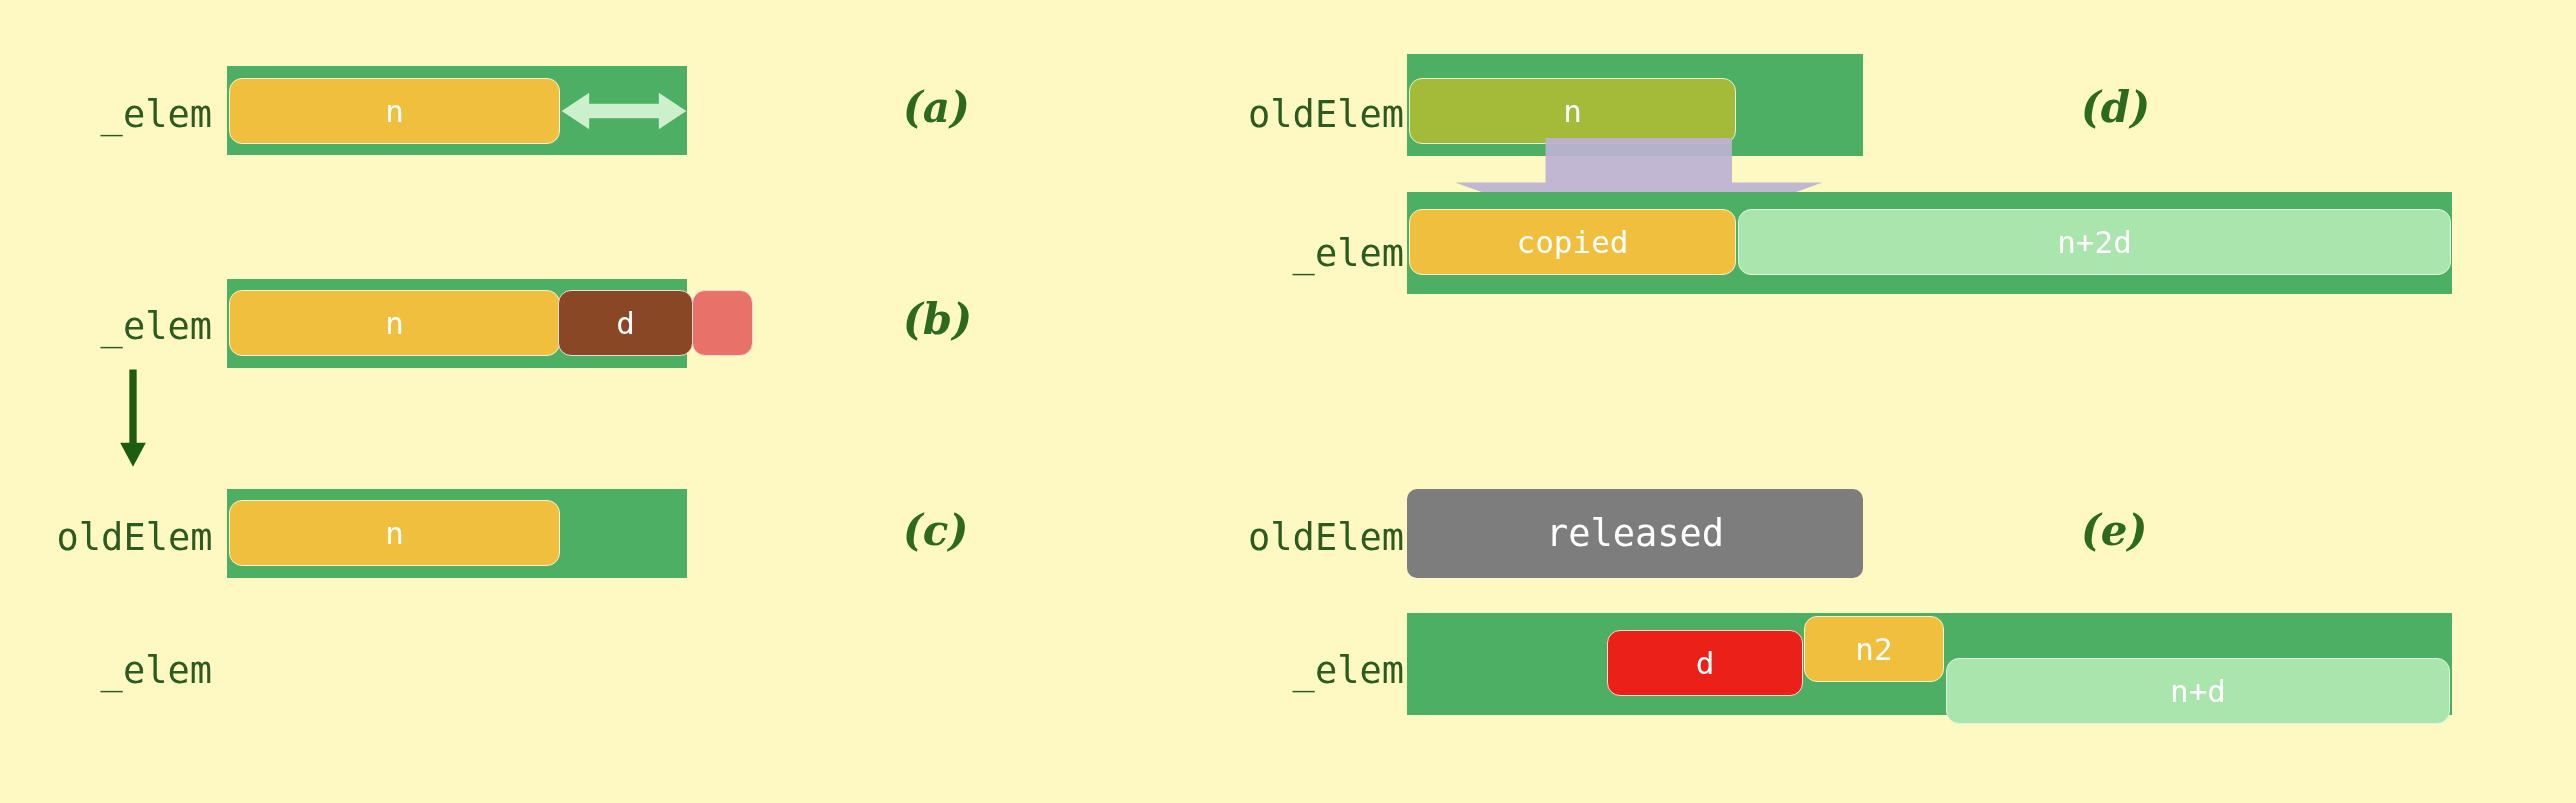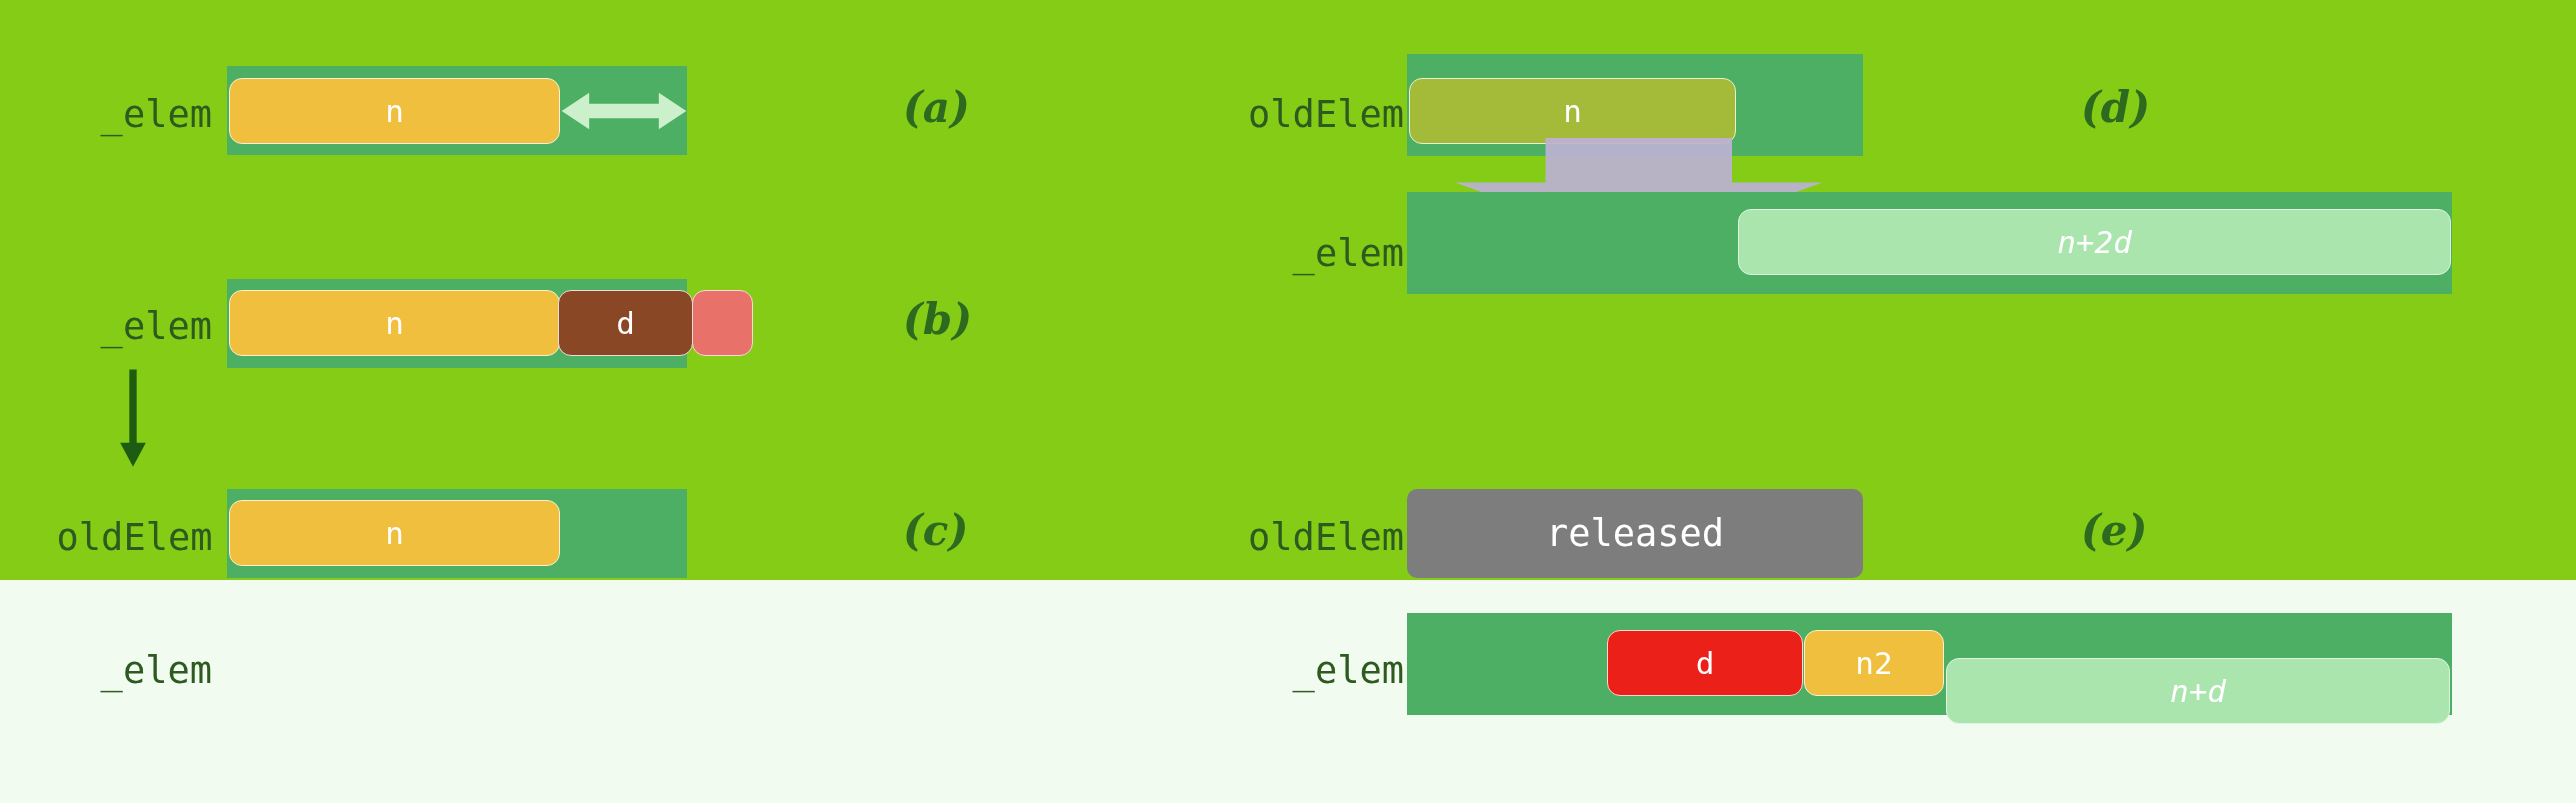--- a/index.html
+++ b/index.html
@@ -9,22 +9,22 @@
   body {
     width: 2576px;
     height: 803px;
     background: #f1fbf0;
     font-family: "DejaVu Sans Mono", "Liberation Mono", monospace;
     overflow: hidden;
   }
   #canvas {
     position: relative;
     width: 2576px;
-    height: 580px;
-    background: #84cc16;
+    height: 803px;
+    background: #fef9c3;
   }
 
   
   .rowlabel {
     position: absolute;
     color: #2d5a1e;
     font-family: "DejaVu Sans Mono", "Liberation Mono", monospace;
     font-size: 37px;
     line-height: 1;
     white-space: nowrap;
@@ -62,21 +62,21 @@
     font-size: 31px;
     line-height: 1;
     white-space: nowrap;
     box-sizing: border-box;
   }
   .seg.amber      { background: #f0bf3e; border: 1.8px solid #f7f0cf; }
   .seg.olive      { background: #a4bb3a; border: 1.8px solid #e8f0cf; }
   .seg.brown      { background: #8a4726; border: 1.8px solid #e9dfd8; }
   .seg.salmon     { background: #e8716a; border: 1.8px solid #f6d9d6; border-radius: 13px; }
   .seg.red        { background: #ea2019; border: 1.8px solid #f7d6d4; }
-  .seg.mint       { background: #abe5ae; border: 1.8px solid #dff4e0; font-style: italic; }
+  .seg.mint       { background: #abe5ae; border: 1.8px solid #dff4e0; }
 
   
   .flat {
     position: absolute;
     display: flex;
     align-items: center;
     justify-content: center;
     color: #ffffff;
     font-family: "DejaVu Sans Mono", "Liberation Mono", monospace;
     font-size: 37px;
@@ -151,34 +151,35 @@
       <path d="M150,0 L352,0 L352,48 L450,48 L251,120 L52,48 L150,48 Z" fill="#bdb1d4" opacity="0.92"></path>
     </svg>
   </div>
 
   <div class="caption" style="left:2081px; top:87px;">(d)</div>
 
   <div class="rowlabel" style="left:1256px; top:235px; width:148px;">_elem</div>
 
   <div class="bar" style="left:1407px; top:192px; width:1045px; height:102px;"></div>
 
+  <div class="seg amber" style="left:1409px; top:209px; width:327px; height:66px;">copied</div>
 
   <div class="seg mint" style="left:1738px; top:209px; width:713px; height:66px;">n+2d</div>
 
   <div class="rowlabel" style="left:1210px; top:519px; width:194px;">oldElem</div>
 
   <div class="flat grey" style="left:1407px; top:489px; width:456px; height:89px;">released</div>
 
   <div class="caption" style="left:2081px; top:510px;">(e)</div>
 
   <div class="rowlabel" style="left:1256px; top:652px; width:148px;">_elem</div>
 
   <div class="bar" style="left:1407px; top:613px; width:1045px; height:102px;"></div>
 
 
   <div class="seg red" style="left:1607px; top:630px; width:196px; height:66px;">d</div>
 
-  <div class="seg amber" style="left:1804px; top:630px; width:140px; height:66px;">n2</div>
+  <div class="seg amber" style="left:1804px; top:616px; width:140px; height:66px;">n2</div>
 
   <div class="seg mint" style="left:1946px; top:630px; width:504px; height:66px;margin-top:28px;">n+d</div>
 
 </div>
 
 
 </body></html>

